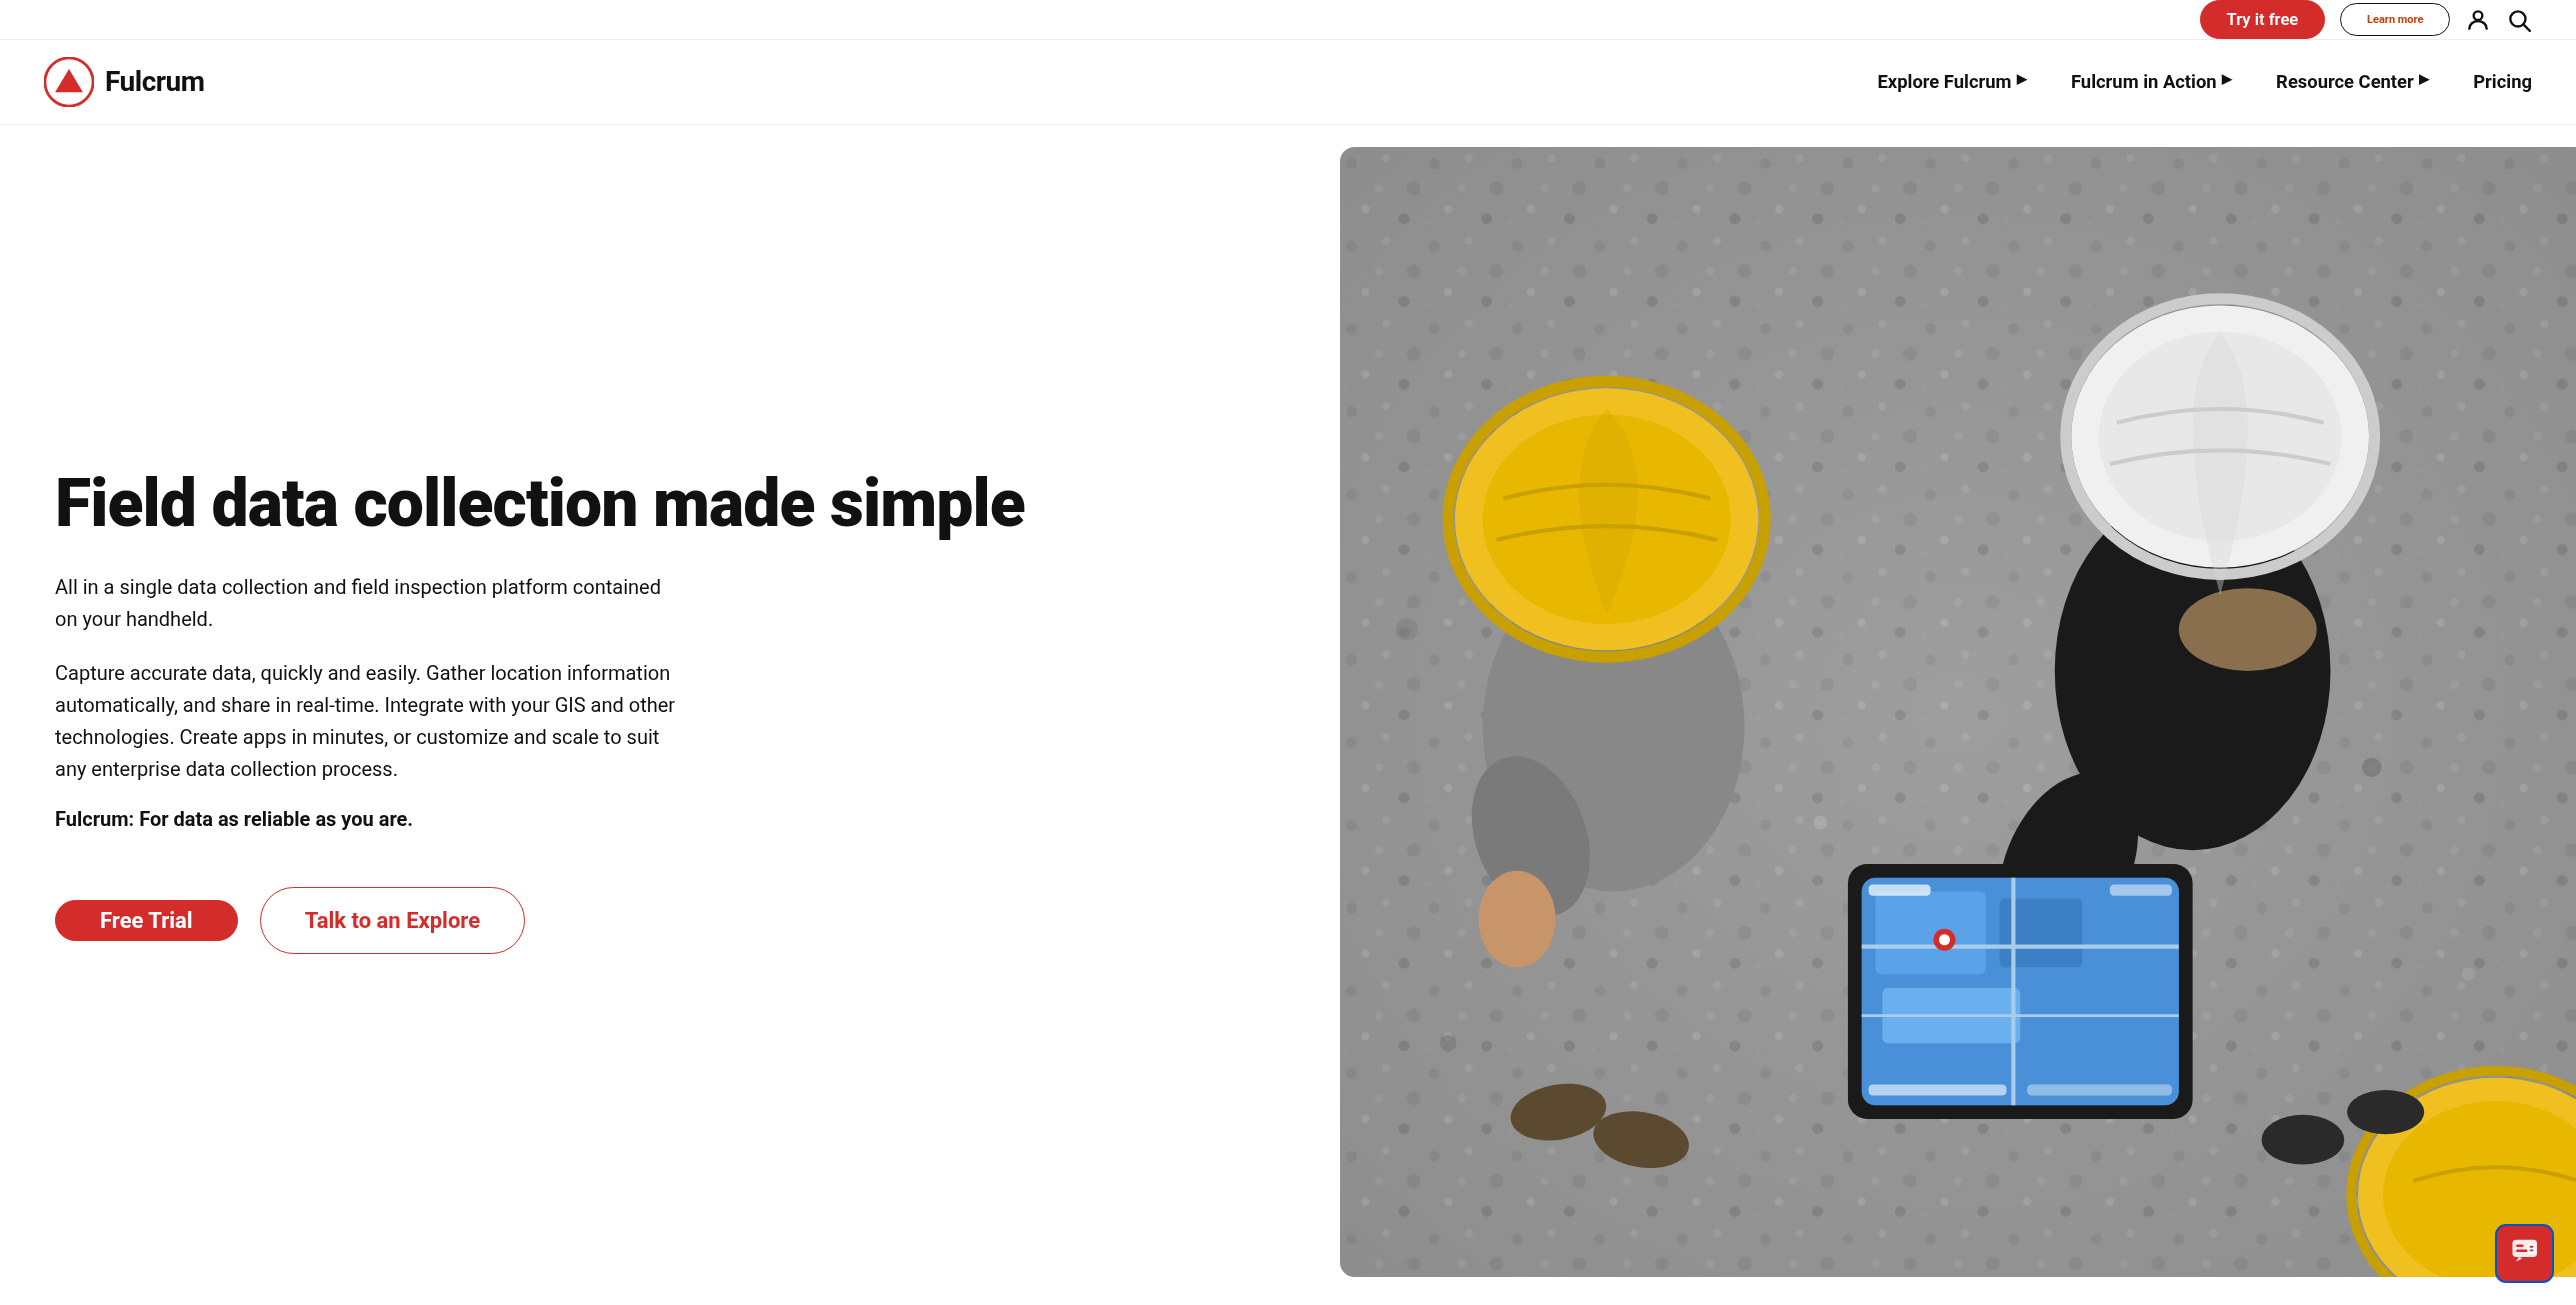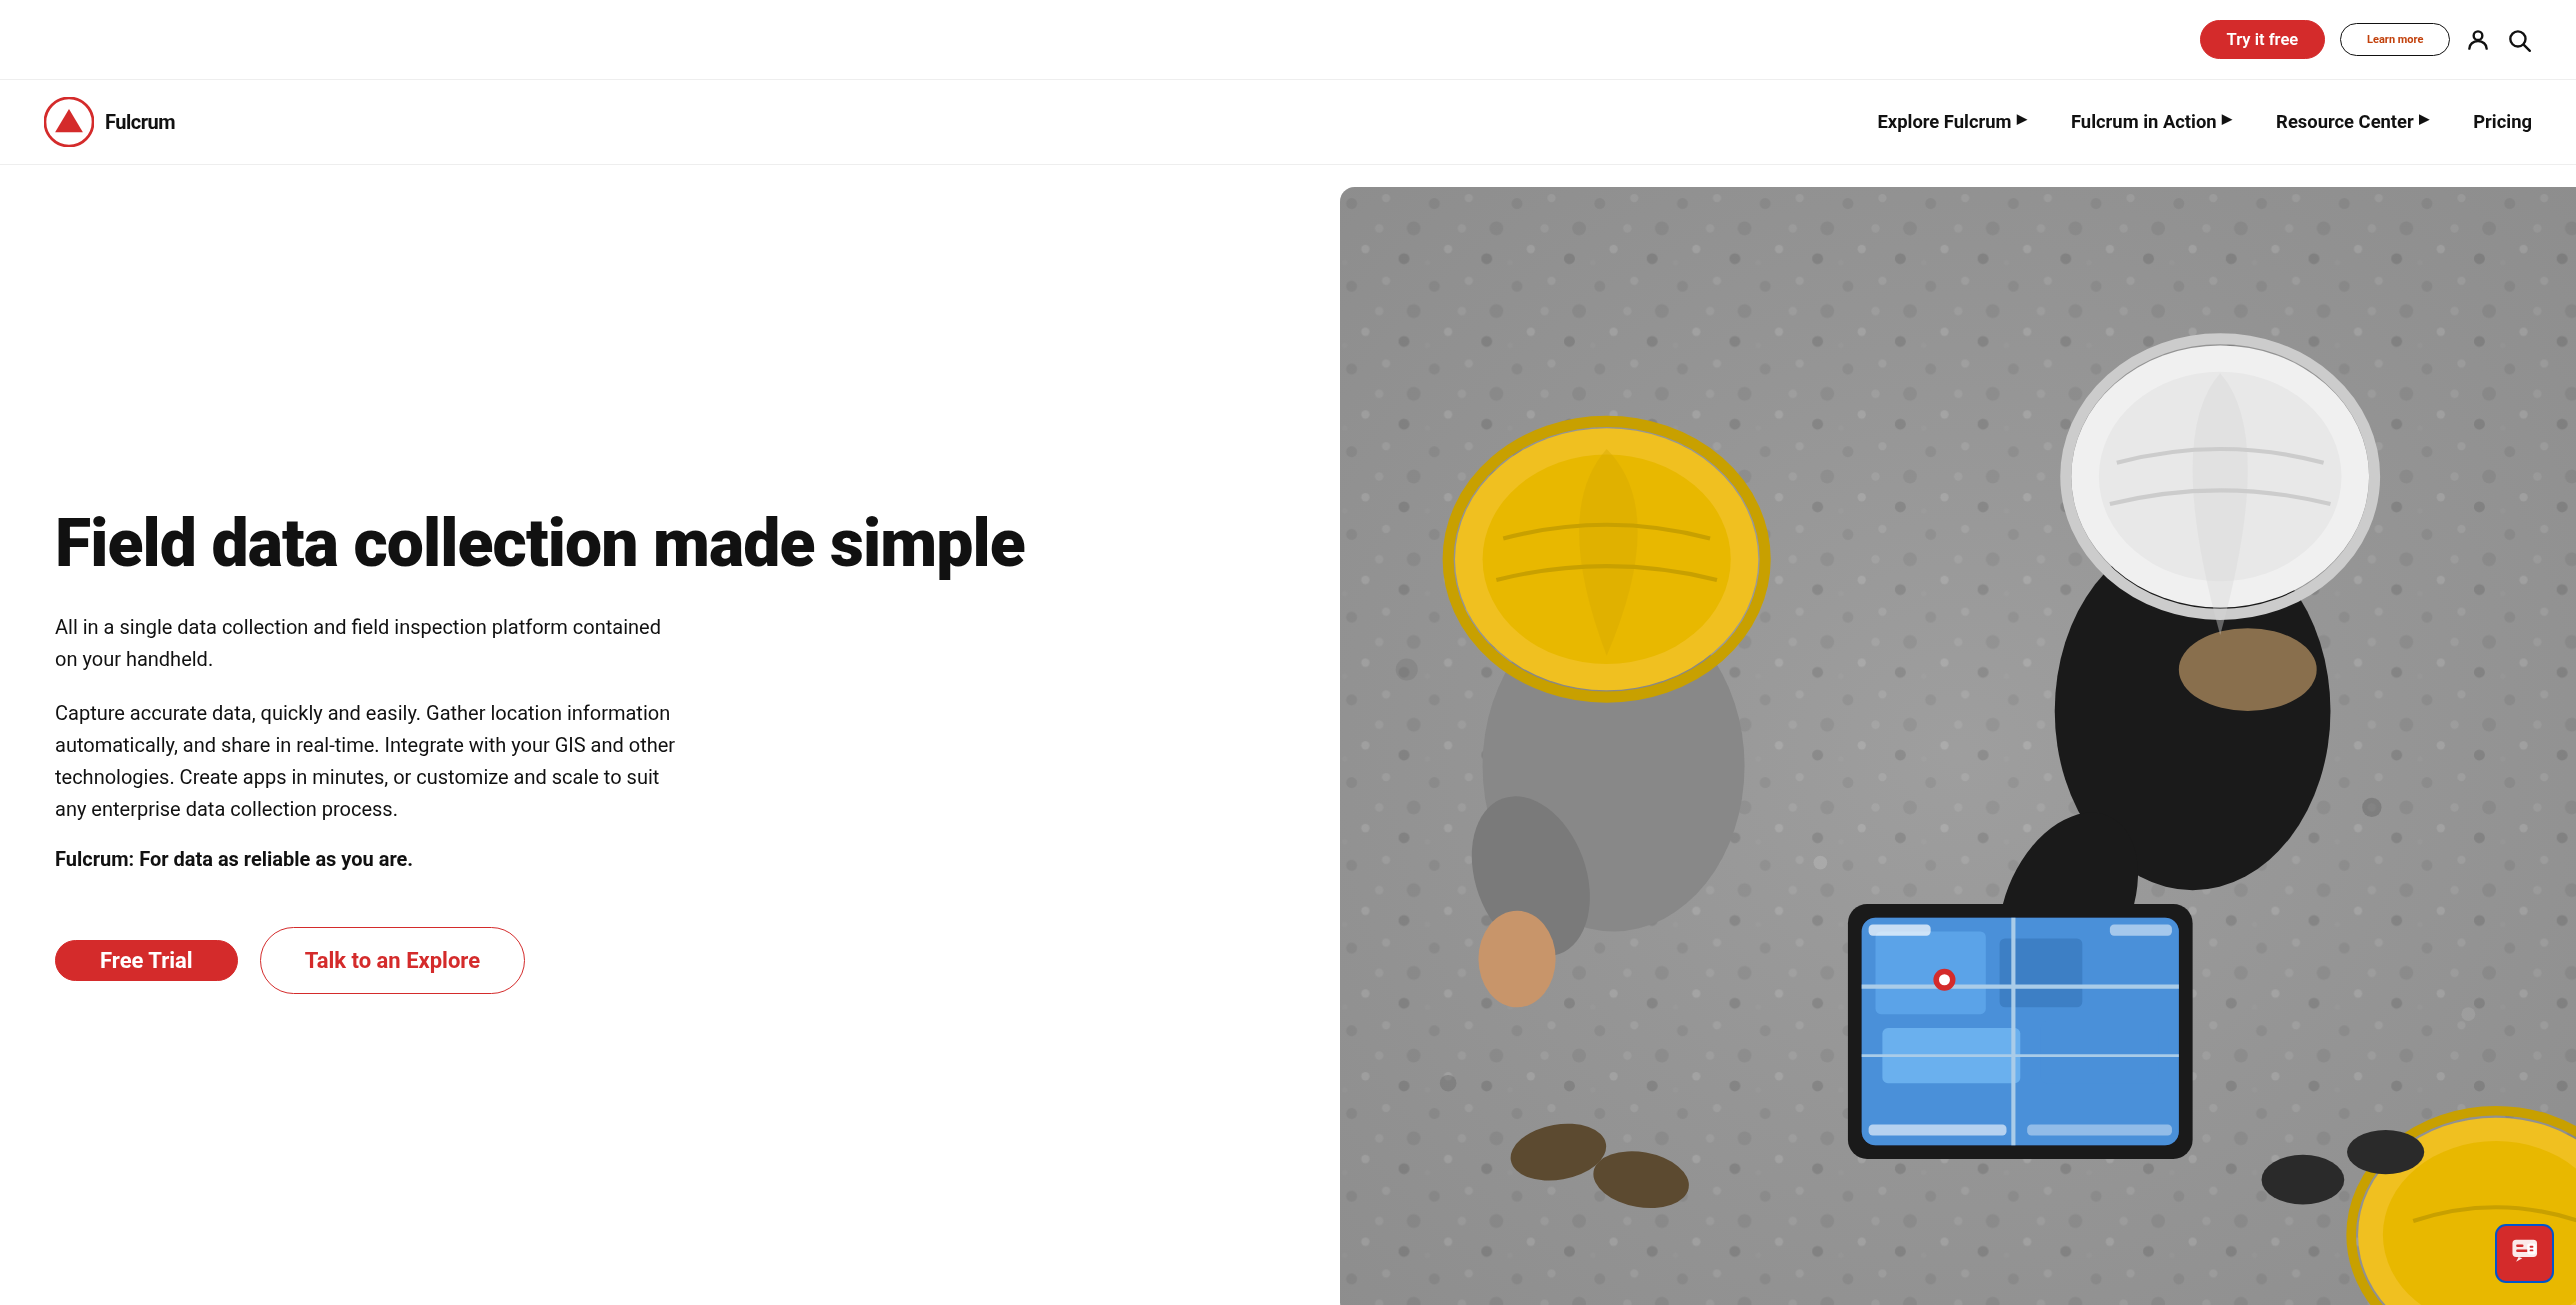--- a/index.html
+++ b/index.html
@@ -10,21 +10,21 @@
       overflow-x: hidden;
     }
 
     
     .top-bar {
       background: #fff;
       border-bottom: 0.9px solid #eee;
       display: flex;
       justify-content: flex-end;
       align-items: center;
-      padding: 20px 44px;
+      padding: 0 44px;
       gap: 14.8px;
     }
     .top-bar-btn-filled {
       background: #d42b2b;
       color: #fff;
       border: 1.8px solid #d42b2b;
       border-radius: 22px;
       padding: 9.2px 26px;
       font-size: 16.6px;
       font-weight: 600;
@@ -67,21 +67,21 @@
       align-items: center;
       gap: 11px;
       text-decoration: none;
       flex: 0 0 auto;
     }
     .logo-icon {
       width: 50px;
       height: 50px;
     }
     .logo-text {
-      font-size: 20px;
+      font-size: 28px;
       font-weight: 700;
       color: #111;
       letter-spacing: -0.5px;
     }
     .nav-links {
       display: flex;
       align-items: center;
       gap: 44px;
       margin-left: auto;
     }

